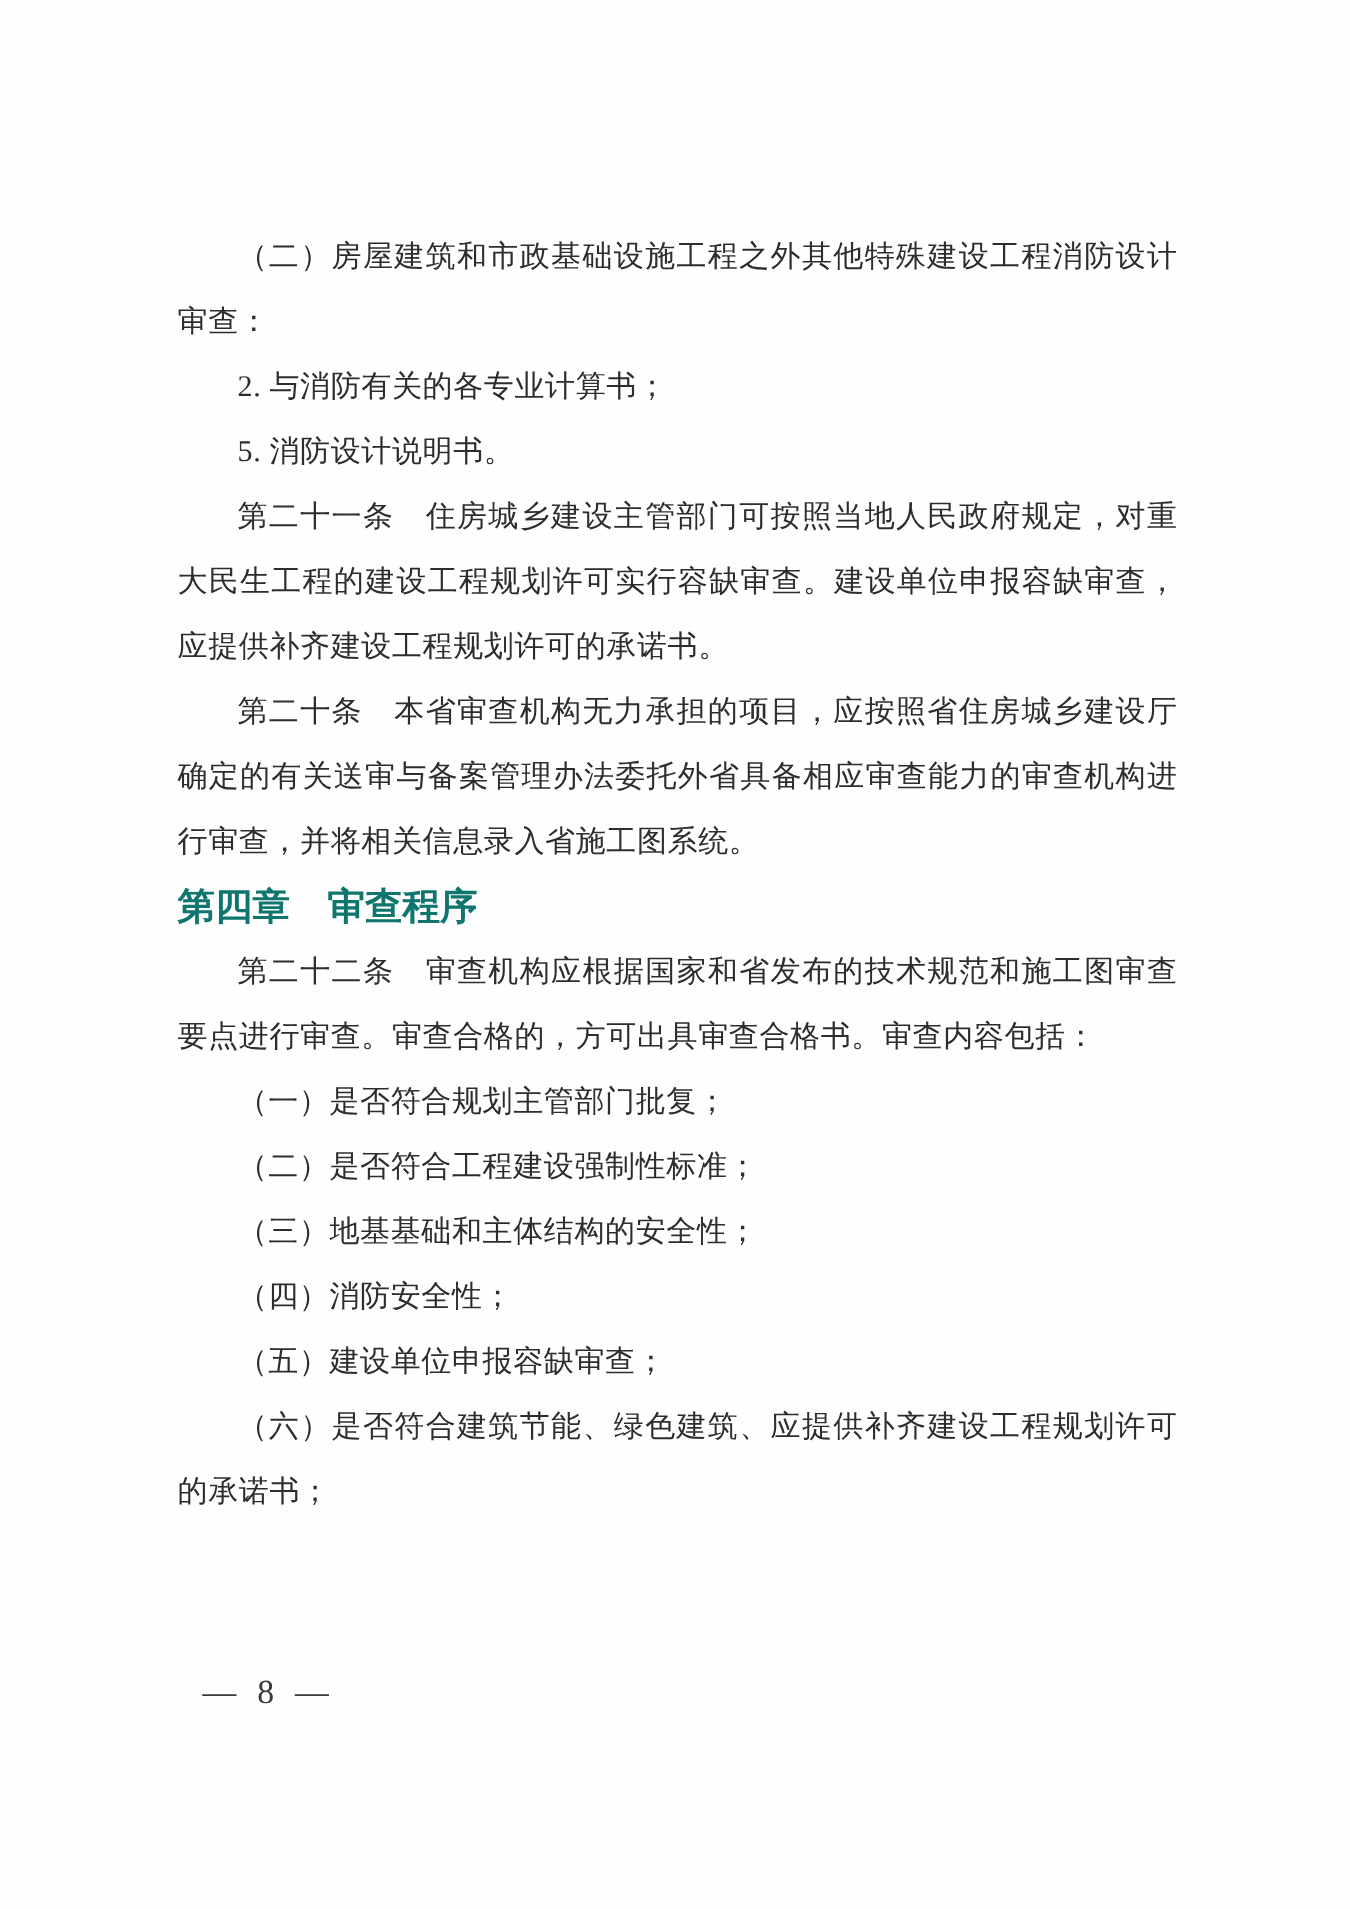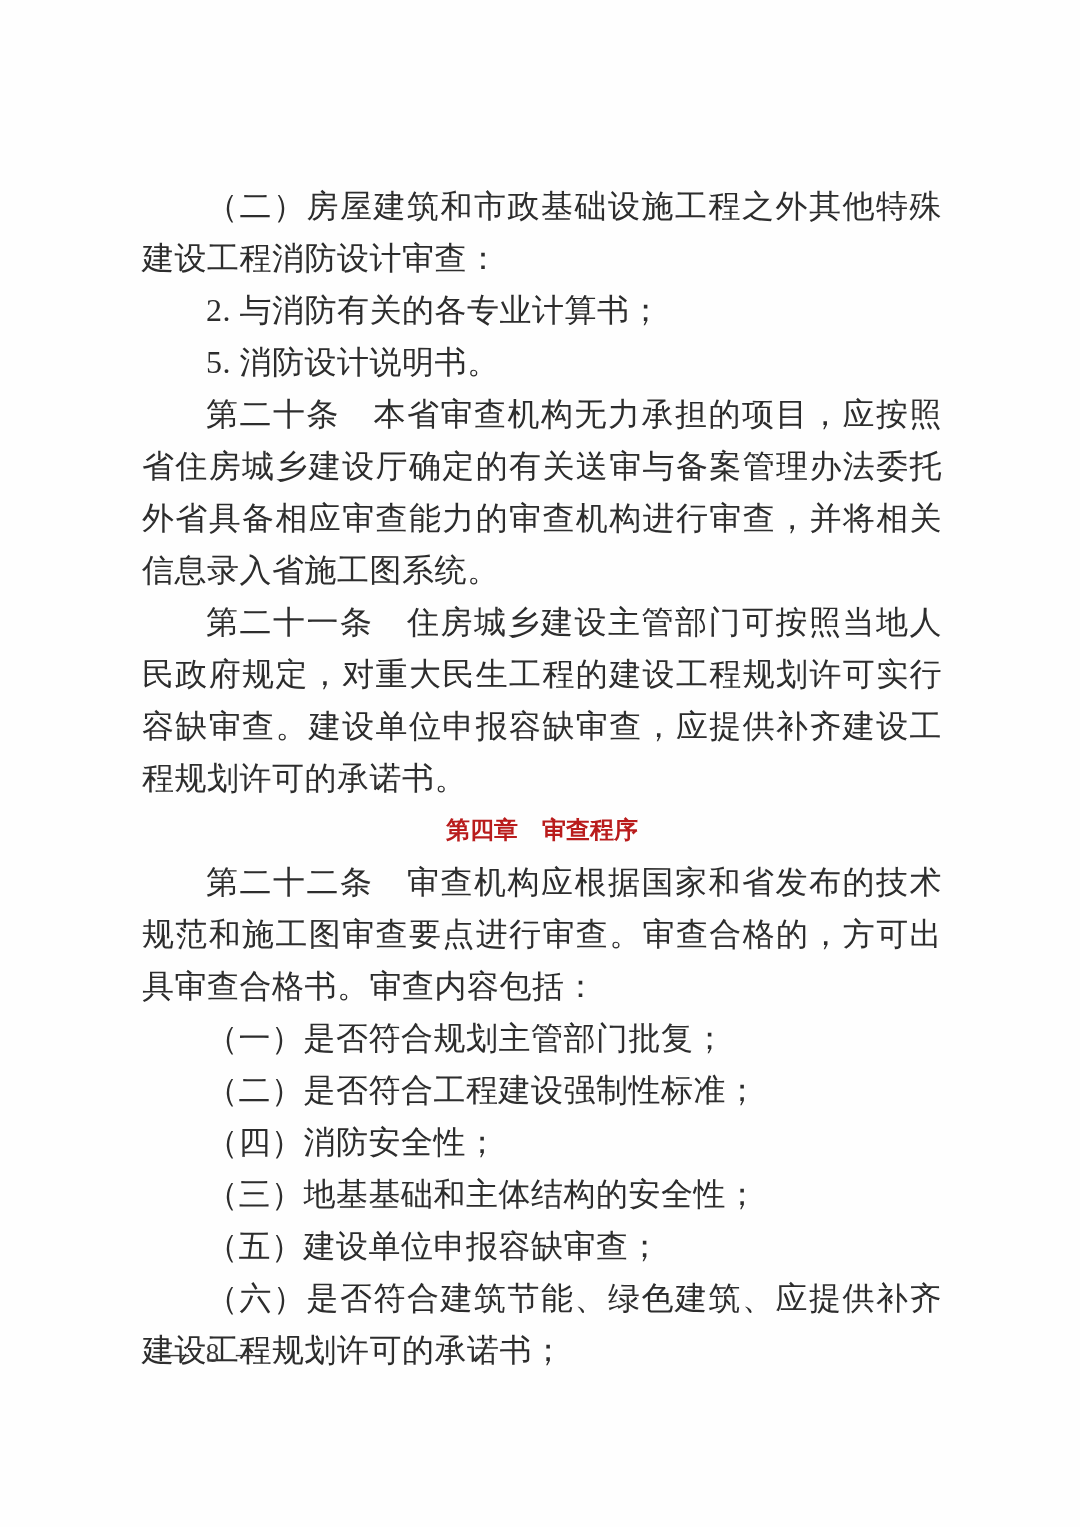--- a/index.html
+++ b/index.html
@@ -18,60 +18,59 @@
     color: #2d2d2d;
   }
   .content {
     position: absolute;
     left: 142px;
     top: 180px;
     width: 800px;
   }
   .para {
     margin: 0;
-    font-size: 32px;
+    font-size: 24px;
     line-height: 52px;
     letter-spacing: 0.5px;
     text-align: justify;
     text-indent: 2em;
     font-weight: 400;
   }
   .chapter {
     margin: 0;
-    font-size: 24px;
+    font-size: 30px;
     line-height: 52px;
-    text-align: center;
     text-indent: 0;
     font-weight: 700;
     font-family: "Liberation Sans", "DejaVu Sans", sans-serif;
-    color: #b91c1c;
+    color: #0f766e;
   }
   .page-number {
     position: absolute;
     left: 162px;
     top: 1338px;
     font-size: 27px;
     letter-spacing: 5px;
     color: #3a3a3a;
     font-family: "Liberation Serif", "DejaVu Serif", serif;
   }
 </style>
 </head>
 <body>
 
 <div class="page">
   <div class="content">
     <p class="para">（二）房屋建筑和市政基础设施工程之外其他特殊建设工程消防设计审查：</p>
     <p class="para">2. 与消防有关的各专业计算书；</p>
     <p class="para">5. 消防设计说明书。</p>
+    <p class="para">第二十一条　住房城乡建设主管部门可按照当地人民政府规定，对重大民生工程的建设工程规划许可实行容缺审查。建设单位申报容缺审查，应提供补齐建设工程规划许可的承诺书。</p>
     <p class="para">第二十条　本省审查机构无力承担的项目，应按照省住房城乡建设厅确定的有关送审与备案管理办法委托外省具备相应审查能力的审查机构进行审查，并将相关信息录入省施工图系统。</p>
-    <p class="para">第二十一条　住房城乡建设主管部门可按照当地人民政府规定，对重大民生工程的建设工程规划许可实行容缺审查。建设单位申报容缺审查，应提供补齐建设工程规划许可的承诺书。</p>
     <h2 class="chapter">第四章　审查程序</h2>
     <p class="para">第二十二条　审查机构应根据国家和省发布的技术规范和施工图审查要点进行审查。审查合格的，方可出具审查合格书。审查内容包括：</p>
     <p class="para">（一）是否符合规划主管部门批复；</p>
     <p class="para">（二）是否符合工程建设强制性标准；</p>
+    <p class="para">（三）地基基础和主体结构的安全性；</p>
     <p class="para">（四）消防安全性；</p>
-    <p class="para">（三）地基基础和主体结构的安全性；</p>
     <p class="para">（五）建设单位申报容缺审查；</p>
     <p class="para">（六）是否符合建筑节能、绿色建筑、应提供补齐建设工程规划许可的承诺书；</p>
   </div>
   <div class="page-number">— 8 —</div>
 </div>
 
 </body></html>

